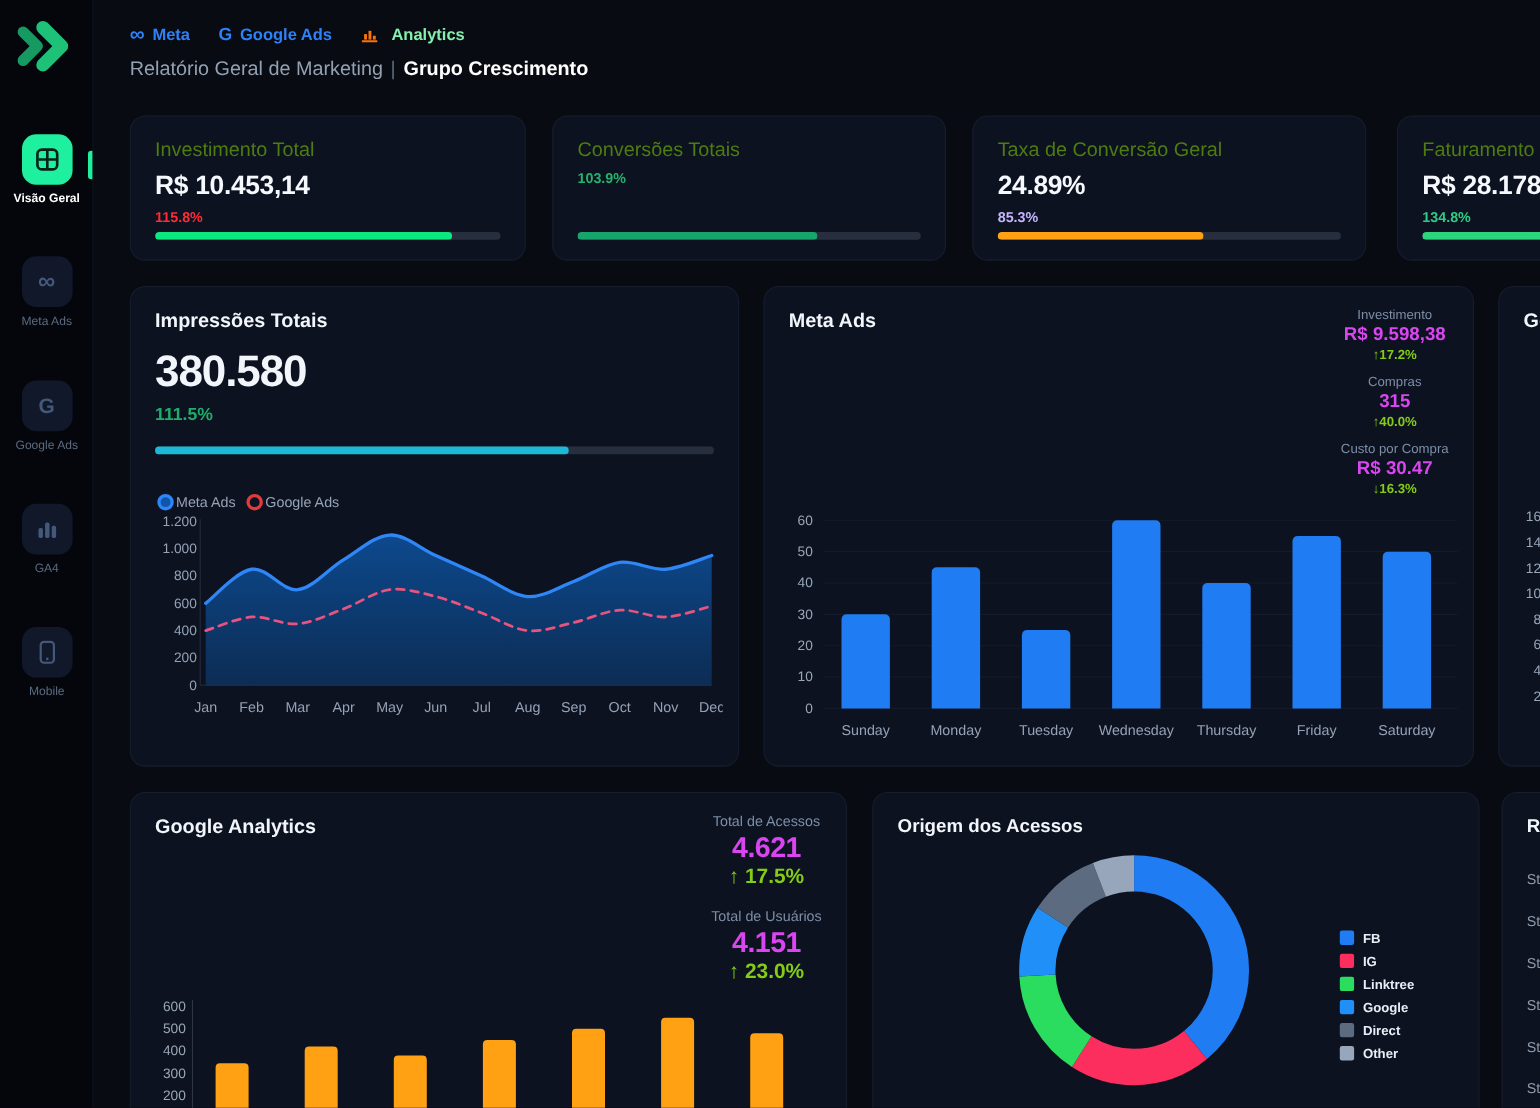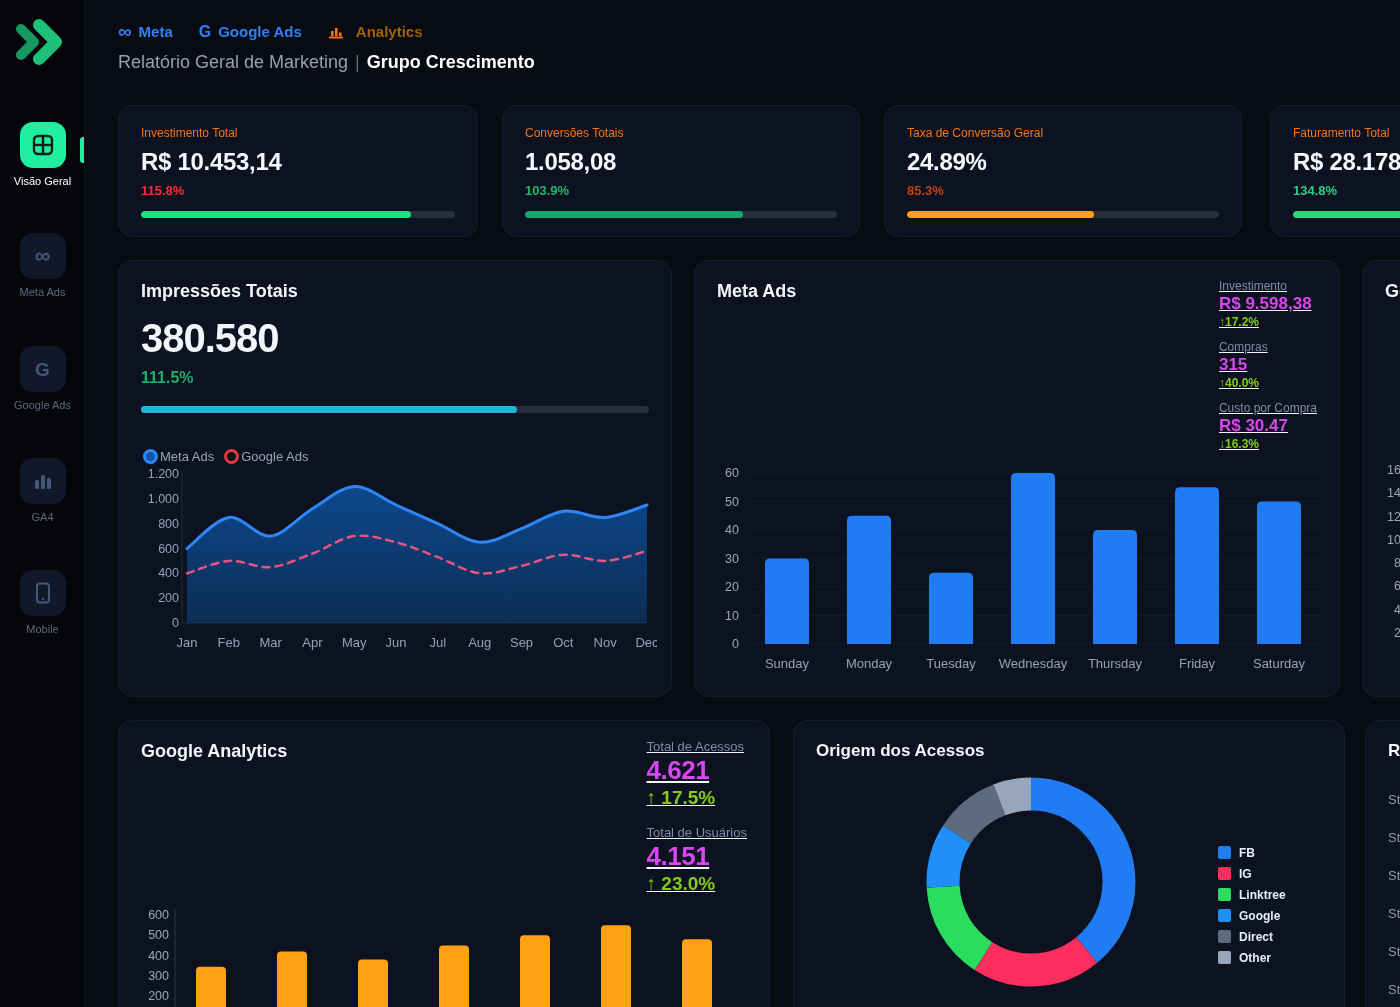--- a/index.html
+++ b/index.html
@@ -13,62 +13,62 @@
   
   .sidebar { position:absolute; left:0; top:0; width:85px; height:1007px;
     background:#04060c; border-right:1px solid #10151f; z-index:5; }
   .logo { position:absolute; left:14px; top:18px; }
   .side-item { position:absolute; left:0; width:85px; text-align:center; cursor:pointer; }
   .icon-box { width:46px; height:46px; margin:0 auto; border-radius:13px;
     background:#10182a; display:flex; align-items:center; justify-content:center;
     color:#44587a; font-weight:bold; }
   .icon-box.active { background:#1ef0a0; color:#06231a; }
   .side-label { display:block; margin-top:7px; font-size:11px; color:#5c6b80; }
-  .side-label.active { color:#ffffff; font-weight:normal; }
+  .side-label.active { color:#ffffff; font-weight:bold; }
   .active-pill { position:absolute; right:0; top:137px; width:4px; height:26px;
     background:#1ef0a0; border-radius:3px 0 0 3px; }
   .inf { font-size:22px; line-height:1; }
   .gglyph { font-size:19px; line-height:1; }
 
   
   .tabs { position:absolute; left:118px; top:22px; display:flex; gap:26px; align-items:center; }
   .tab { display:flex; align-items:center; gap:7px; font-size:15px; font-weight:bold; cursor:pointer; }
   .tab-blue { color:#2f81f7; }
-  .tab-orange { color:#a16207;gap:12px; }
+  .tab-orange { color:#86efac;gap:12px; }
   .tab .inf { font-size:19px; }
   .tab .gglyph { font-size:16px; }
   .page-title { position:absolute; left:118px; top:52px; font-size:18px; color:#93a1b3; }
   .page-title .sep { color:#5b6a7e; margin:0 7px; }
   .page-title b { color:#ffffff; }
 
   
   .card { position:absolute; background:#0c1220; border:1px solid #161e2e; border-radius:14px; }
   .kpi { top:105px; height:132px; padding:20px 22px; }
-  .kpi-label { font-size:12px; color:#f97316; }
+  .kpi-label { font-size:18px; color:#4d7c0f; }
   .kpi-value { font-size:24px; font-weight:bold; color:#f5f8fc; margin-top:8px; letter-spacing:-0.3px; }
   .kpi-pct { font-size:13px; font-weight:bold; margin-top:7px; }
   .progress { position:absolute; left:22px; right:22px; bottom:18px; height:7px;
     border-radius:4px; background:#272f3e; overflow:hidden; }
   .progress i { display:block; height:100%; border-radius:4px; }
   .card-title { font-size:18px; font-weight:bold; color:#f2f6fb; }
 
   
   .big-value { font-size:40px; font-weight:bold; letter-spacing:-1px; margin-top:14px; }
   .big-pct { font-size:16px; font-weight:bold; color:#1fae6a; margin-top:8px; }
   .imp-bar { position:absolute; left:22px; right:22px; top:145px; height:7px;
     border-radius:4px; background:#272f3e; }
   .imp-bar i { display:block; height:100%; border-radius:4px; }
   .legend-row { position:absolute; left:24px; top:188px; display:flex; gap:10px; align-items:center;
     font-size:13px; color:#97a3b6; }
   .lg-circle { width:15px; height:15px; border-radius:50%; display:inline-block; margin-right:2px; }
   .lg-meta { background:#0f56ab; border:3px solid #2f86f6; }
   .lg-google { background:transparent; border:3px solid #e23a3a; }
 
   
-  .stats { position:absolute; right:22px; top:18px; text-align:left;text-decoration:underline; }
+  .stats { position:absolute; right:22px; top:18px; text-align:center; }
   .stat { margin-bottom:11px; }
   .stat-label { font-size:12px; color:#7d8ea6; }
   .stat-value { font-size:17px; font-weight:bold; color:#d946ef; margin-top:1px; }
   .stat-delta { font-size:12px; font-weight:bold; color:#84cc16; margin-top:1px; }
   .stats-big .stat { margin-bottom:16px;margin-left:20px; }
   .stats-big .stat-label { font-size:13px; }
   .stats-big .stat-value { font-size:26px; letter-spacing:-0.5px; }
   .stats-big .stat-delta { font-size:19px; }
 
   .chart-area { position:absolute; }
@@ -170,30 +170,29 @@
 <div class="card kpi" style="left:118px;width:360px">
   <div class="kpi-label">Investimento Total</div>
   <div class="kpi-value">R$ 10.453,14</div>
   <div class="kpi-pct" style="color: rgb(251, 44, 54);">115.8%</div>
   <div class="progress">
       <i style="width: 86%; background: rgb(10, 233, 127);"></i>
     </div>
 </div>
 <div class="card kpi" style="left:502px;width:358px">
   <div class="kpi-label">Conversões Totais</div>
-  <div class="kpi-value">1.058,08</div>
   <div class="kpi-pct" style="color: rgb(37, 179, 107);">103.9%</div>
   <div class="progress">
       <i style="width: 70%; background: rgb(22, 165, 107);"></i>
     </div>
 </div>
 <div class="card kpi" style="left:884px;width:358px">
   <div class="kpi-label">Taxa de Conversão Geral</div>
   <div class="kpi-value">24.89%</div>
-  <div class="kpi-pct" style="color: #c2410c;">85.3%</div>
+  <div class="kpi-pct" style="color: #c4b5fd;">85.3%</div>
   <div class="progress">
       <i style="width: 60%; background: rgb(255, 161, 19);"></i>
     </div>
 </div>
 <div class="card kpi" style="left:1270px;width:360px">
   <div class="kpi-label">Faturamento Total</div>
   <div class="kpi-value">R$ 28.178,7</div>
   <div class="kpi-pct" style="color: rgb(46, 204, 131);">134.8%</div>
   <div class="progress">
       <i style="width: 90%; background: rgb(42, 213, 124);"></i>

